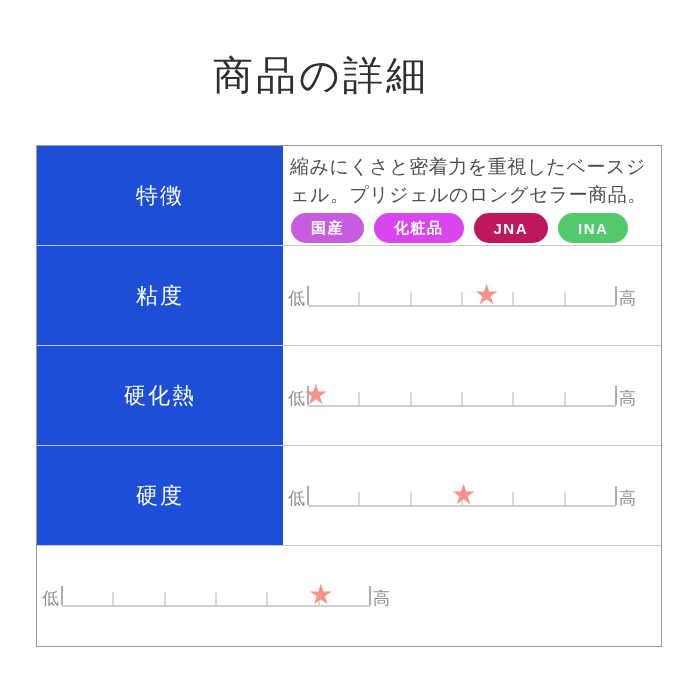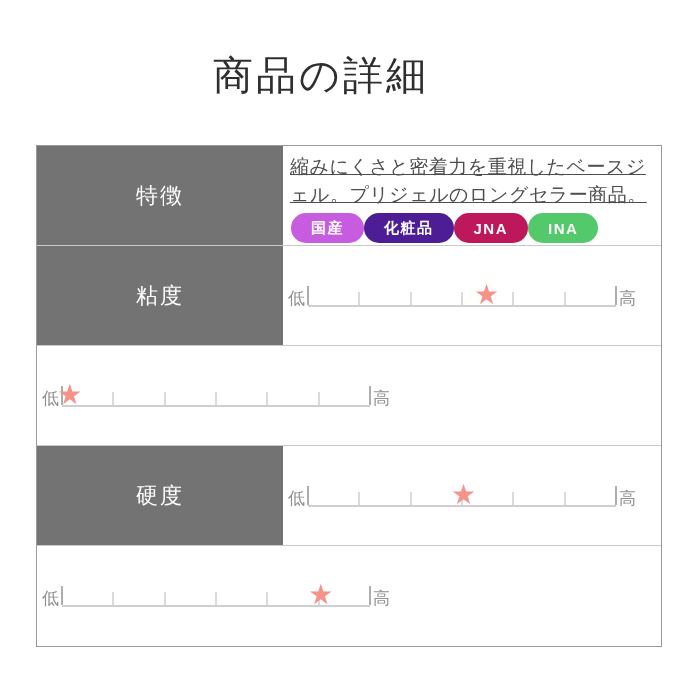--- a/index.html
+++ b/index.html
@@ -13,33 +13,32 @@
     text-align:center;font-size:40px;font-weight:200;color:#2f2f2f;
     letter-spacing:3px;margin:0;
   }
   .spec-table{
     position:absolute;left:36px;top:145px;width:626px;
     border:1px solid #9a9a9a;box-sizing:border-box;background:#fff;
   }
   .row{display:flex;height:100px;border-bottom:1px solid #c9c9c9;box-sizing:border-box;}
   .row:last-child{border-bottom:none;}
   .label-cell{
-    width:246px;flex:0 0 246px;background:#737373;color:#ffffff;
+    width:246px;flex:0 0 246px;background:#1d4ed8;color:#ffffff;
     display:flex;align-items:center;justify-content:center;
     font-size:22px;letter-spacing:2px;
   }
   .content-cell{flex:1;position:relative;background:#ffffff;overflow:visible;}
   
   .feature-cell{padding:7px 4px 0 7px;box-sizing:border-box;}
   .feature-text{
     margin:0;font-size:19px;line-height:1.45;color:#4d4d4d;
     letter-spacing:0.5px;
-    text-decoration:underline;
   }
-  .badges{display:flex;margin-top:5px;padding-left:1px;}
+  .badges{display:flex;gap:10px;margin-top:5px;padding-left:1px;}
   .badge{
     display:inline-flex;align-items:center;justify-content:center;
     height:30px;padding:0 20px;border-radius:16px;color:#ffffff;
     font-size:15px;font-weight:bold;letter-spacing:1.5px;box-sizing:border-box;
   }
   
   .scale{
     position:absolute;left:5px;top:50%;transform:translateY(-50%);
     display:flex;align-items:flex-end;
   }
@@ -71,21 +70,21 @@
 <h1 class="page-title">商品の詳細</h1>
 
 <div class="spec-table">
 
   <div class="row">
     <div class="label-cell">特徴</div>
     <div class="content-cell feature-cell">
       <p class="feature-text">縮みにくさと密着力を重視したベースジェル。プリジェルのロングセラー商品。</p>
       <div class="badges">
         <span class="badge" style="background: rgb(199, 92, 224);">国産</span>
-        <span class="badge" style="background: #4c1d95;">化粧品</span>
+        <span class="badge" style="background: #d946ef;">化粧品</span>
         <span class="badge" style="background: #be185d;">JNA</span>
         <span class="badge" style="background: rgb(83, 201, 107); text-align: center;">INA</span>
       </div>
     </div>
   </div>
 
   <div class="row">
     <div class="label-cell">粘度</div>
     <div class="content-cell">
       <div class="scale">
@@ -99,20 +98,21 @@
           <span class="tick p5"></span>
           <span class="tick end p6"></span>
           <span class="star" style="left: 58%; color: rgb(245, 147, 139);">★</span>
         </div>
         <span class="end-label">高</span>
       </div>
     </div>
   </div>
 
   <div class="row">
+    <div class="label-cell">硬化熱</div>
     <div class="content-cell">
       <div class="scale">
         <span class="end-label">低</span>
         <div class="track">
           <span class="tick end p0"></span>
           <span class="tick p1"></span>
           <span class="tick p2"></span>
           <span class="tick p3"></span>
           <span class="tick p4"></span>
           <span class="tick p5"></span>

